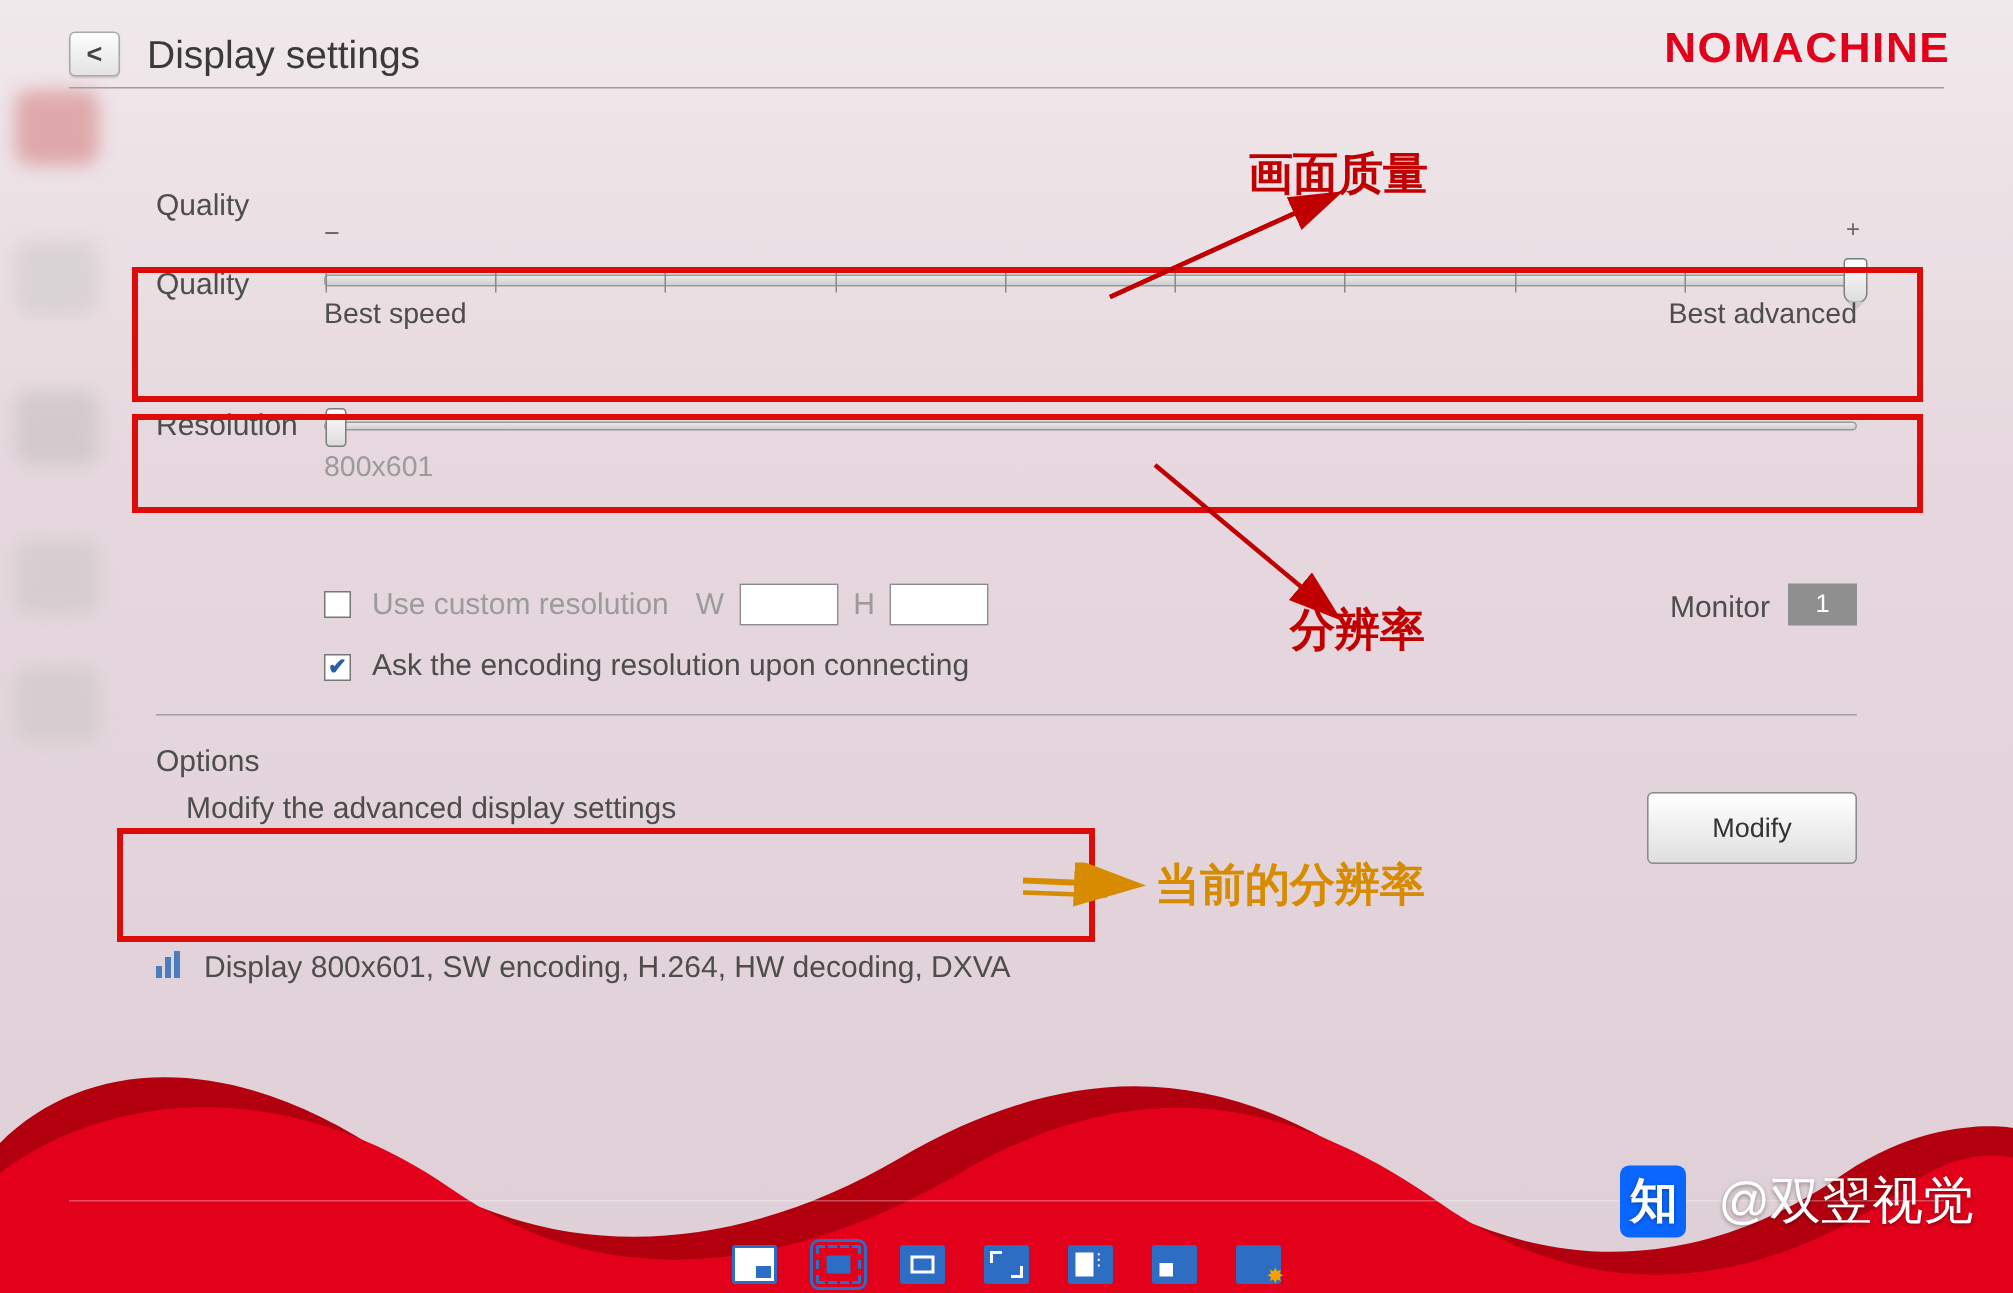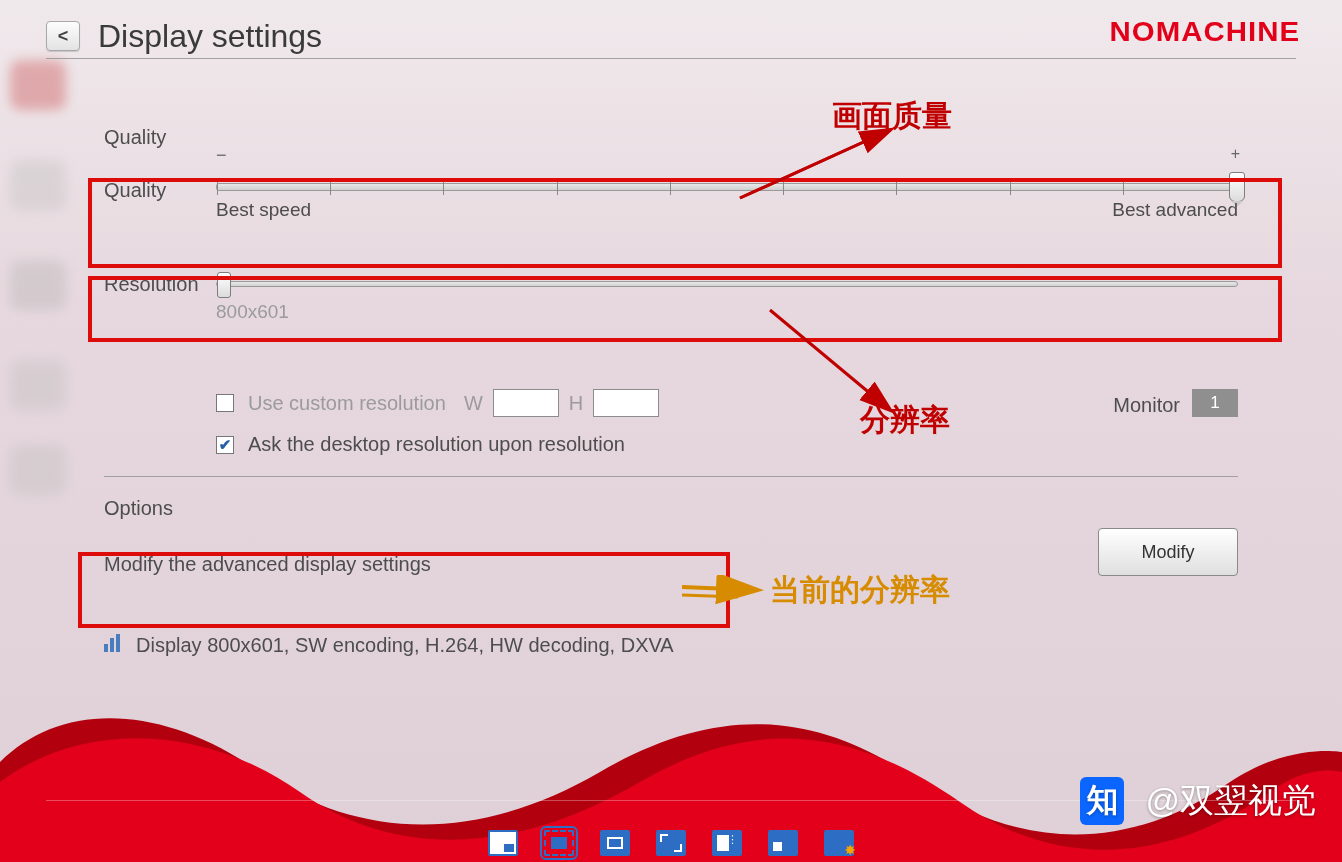--- a/index.html
+++ b/index.html
@@ -45,21 +45,21 @@
   }
   .back-btn{
     width:34px;height:30px;
     border:1px solid #a8a8a8;border-radius:4px;
     background:linear-gradient(#fdfdfd,#e3e3e3);
     display:flex;align-items:center;justify-content:center;
     color:#444;font-weight:bold;font-size:18px;
     margin-right:18px;
     box-shadow:0 1px 1px rgba(0,0,0,.15);
   }
-  .title{font-size:32px;color:#3a3a3a;}
+  .title{font-size:26px;color:#3a3a3a;}
   .brand{
     position:absolute;right:46px;top:16px;
     font-family:Arial,sans-serif;
     font-weight:900;font-size:28px;letter-spacing:1px;
     color:var(--accent2);
     transform:scaleX(1.05);
   }
   .hr-top{position:absolute;left:46px;right:46px;top:58px;height:1px;background:#a0a0a0;}
 
   
@@ -123,21 +123,21 @@
   .monitor-box{
     width:46px;height:28px;background:#8f8f8f;color:#fff;
     display:flex;align-items:center;justify-content:center;font-size:17px;
   }
 
   .ask-row{margin-top:16px;display:flex;align-items:center;}
 
   .hr-mid{margin-top:20px;height:1px;background:#a0a0a0;}
 
   .options-sec{margin-top:20px;}
-  .options-row{display:flex;align-items:flex-end;margin-top:8px;}
+  .options-row{display:flex;align-items:flex-start;margin-top:8px;margin-left:20px;}
   .modify-btn{
     margin-left:auto;width:140px;height:48px;
     border:1px solid #8a8a8a;border-radius:4px;
     background:linear-gradient(#ffffff,#dfdfdf);
     display:flex;align-items:center;justify-content:center;
     font-size:18px;color:#333;
   }
 
   .status-row{margin-top:58px;display:flex;align-items:flex-start;}
   .status-icon{width:20px;height:18px;margin-right:12px;position:relative;}
@@ -273,21 +273,21 @@
       <span class="plain dim">H</span>
       <input class="small-input" value="" style="">
       <div class="monitor-wrap">
         <span class="plain">Monitor</span>
         <div class="monitor-box">1</div>
       </div>
     </div>
 
     <div class="ask-row" style="padding-left:112px;">
       <span class="chk checked"></span>
-      <span class="plain">Ask the desktop resolution upon resolution</span>
+      <span class="plain">Ask the encoding resolution upon connecting</span>
     </div>
 
     <div class="hr-mid"></div>
 
     <div class="options-sec">
       <div class="plain">Options</div>
       <div class="options-row">
         <span class="plain">Modify the advanced display settings</span>
         <div class="modify-btn">Modify</div>
       </div>

